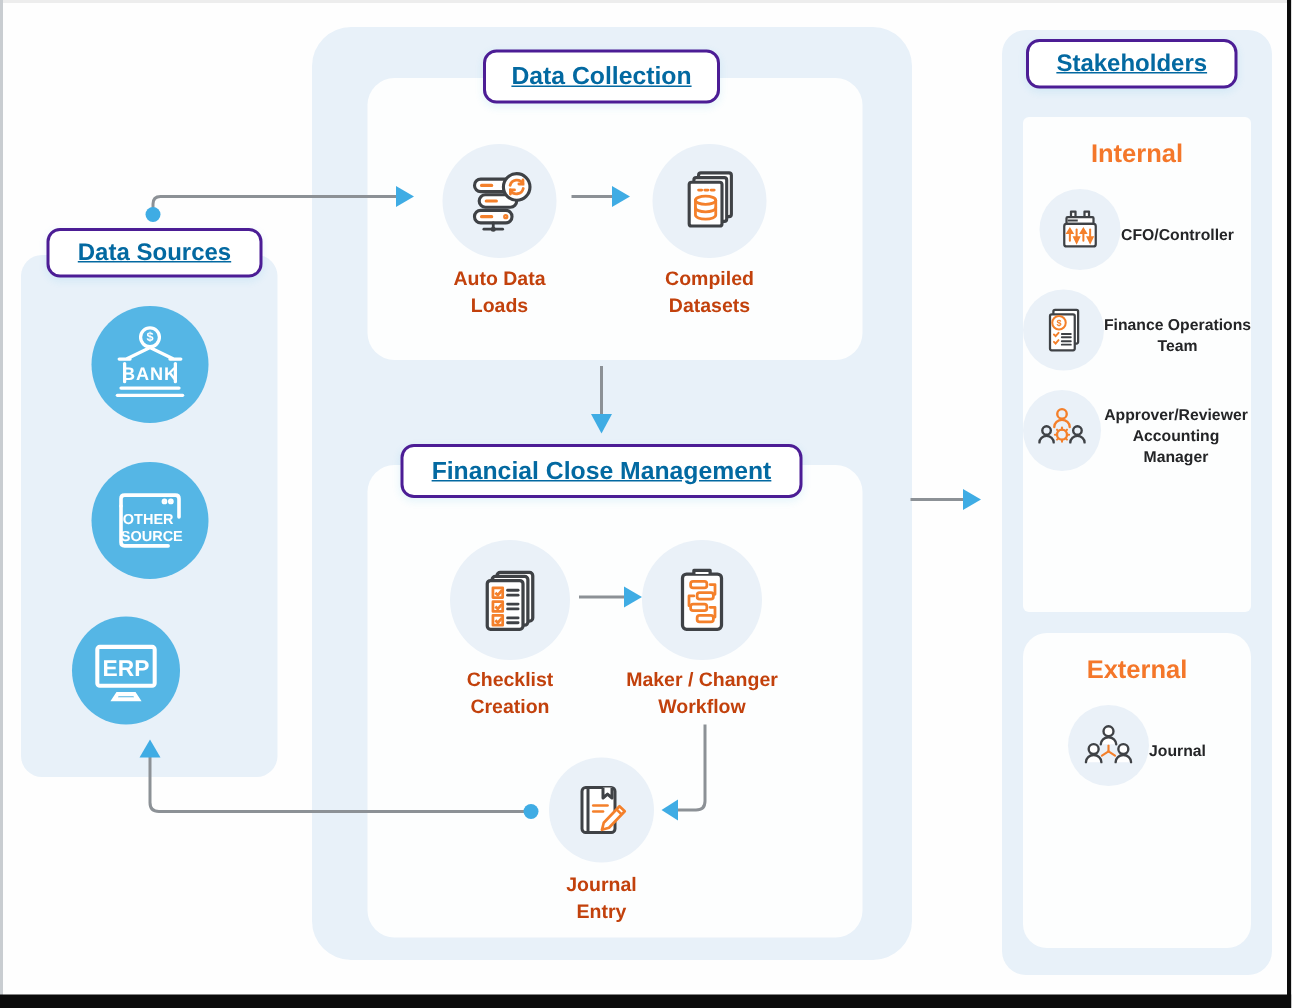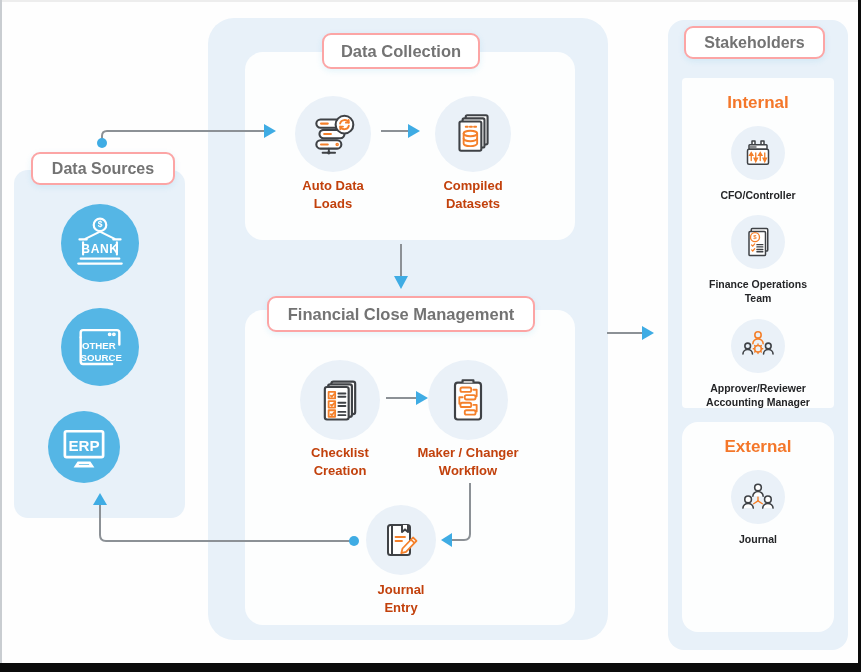--- a/index.html
+++ b/index.html
@@ -19,41 +19,42 @@
   .panel-center{left:208px;top:18px;width:400px;height:622px;border-radius:26px;}
   .panel-right{left:668px;top:20px;width:180px;height:630px;border-radius:16px;}
 
   .card{position:absolute;background:#fdfefe;border-radius:18px;}
   .card-collection{left:245px;top:52px;width:330px;height:188px;}
   .card-fcm{left:245px;top:310px;width:330px;height:315px;}
   .card-internal{left:682px;top:78px;width:152px;height:330px;border-radius:4px;}
   .card-external{left:682px;top:422px;width:152px;height:210px;border-radius:16px;}
 
   .title-box{
-    position:absolute;background:#ffffff;border:2px solid #fca5a5;border-radius:9px;
+    position:absolute;background:#ffffff;border:2px solid #4c1d95;border-radius:9px;
     display:flex;align-items:center;justify-content:center;
-    color:#737373;font-weight:bold;box-shadow:0 2px 6px rgba(41,169,225,.12);
+    color:#0369a1;font-weight:bold;box-shadow:0 2px 6px rgba(41,169,225,.12);
     z-index:5;
+    text-decoration:underline;
   }
   .tb-sources{left:31px;top:152px;width:144px;height:33px;font-size:16px;}
   .tb-collection{left:322px;top:33px;width:158px;height:36px;font-size:16.5px;}
   .tb-fcm{left:267px;top:296px;width:268px;height:36px;font-size:16.5px;}
   .tb-stakeholders{left:684px;top:26px;width:141px;height:33px;font-size:16px;}
 
   .node-circle{position:absolute;border-radius:50%;background:#eaf1f8;display:flex;align-items:center;justify-content:center;}
   .src-circle{position:absolute;border-radius:50%;background:#55b6e5;display:flex;align-items:center;justify-content:center;}
 
   .node-label{
     position:absolute;text-align:center;color:#c2410c;font-weight:bold;
     font-size:13px;line-height:1.35;white-space:pre-line;
   }
   .group-title{color:#f4772a;font-weight:bold;font-size:17px;text-align:center;}
 
   .stk-card-inner{display:flex;flex-direction:column;align-items:center;padding-top:15px;}
-  .stk-item{display:flex;flex-direction:column;align-items:center;margin-top:13px;}
+  .stk-item{display:flex;align-items:center;margin-top:13px;}
   .stk-circle{width:54px;height:54px;border-radius:50%;background:#eaf1f8;display:flex;align-items:center;justify-content:center;}
   .stk-label{margin-top:8px;text-align:center;color:#242527;font-weight:bold;font-size:10.5px;line-height:1.35;white-space:pre-line;}
 
   .connectors{position:absolute;left:0;top:0;width:861px;height:672px;pointer-events:none;z-index:4;}
 </style>
 </head>
 <body>
 
 <div class="canvas">
 

